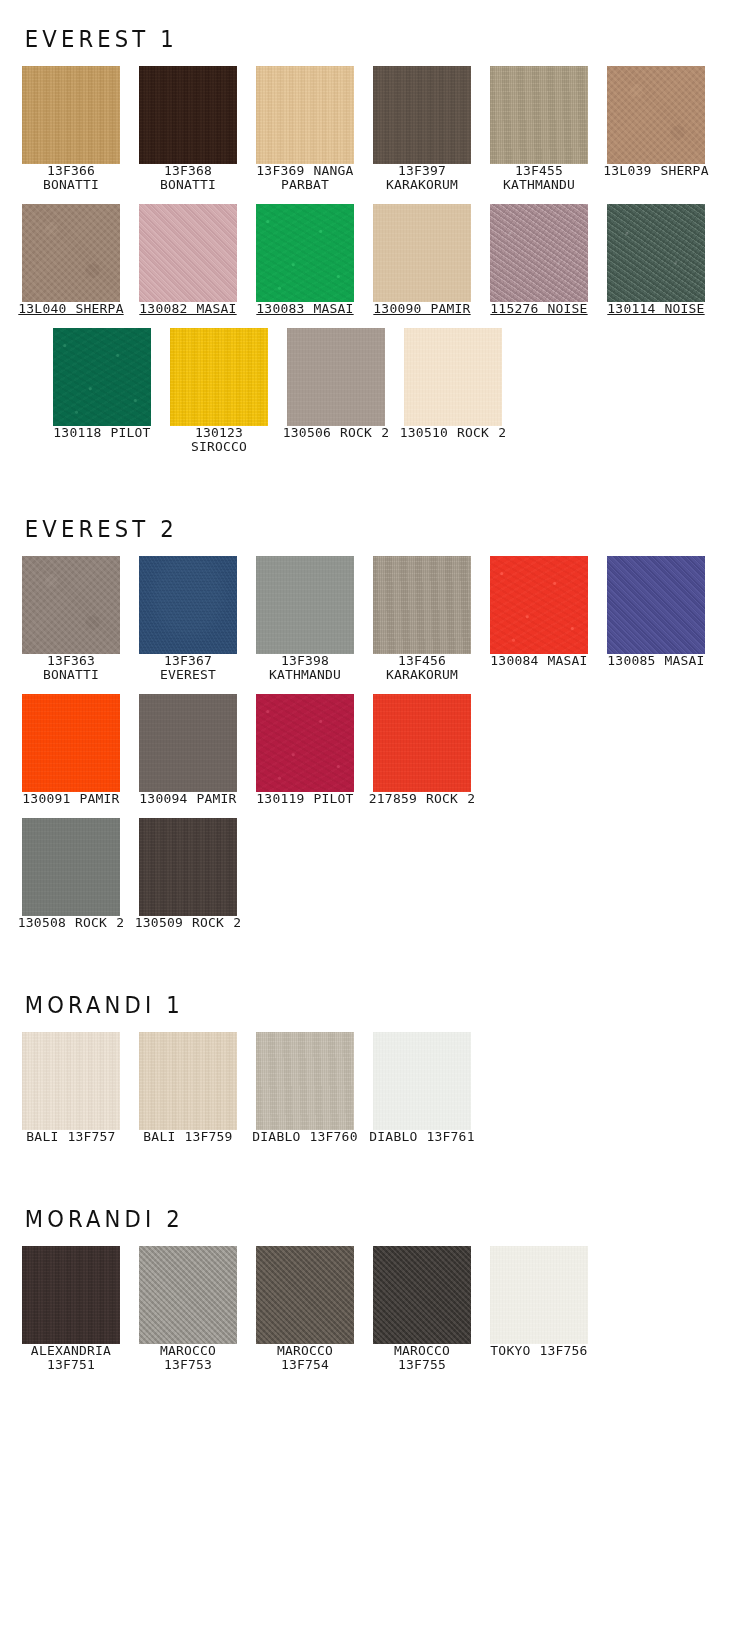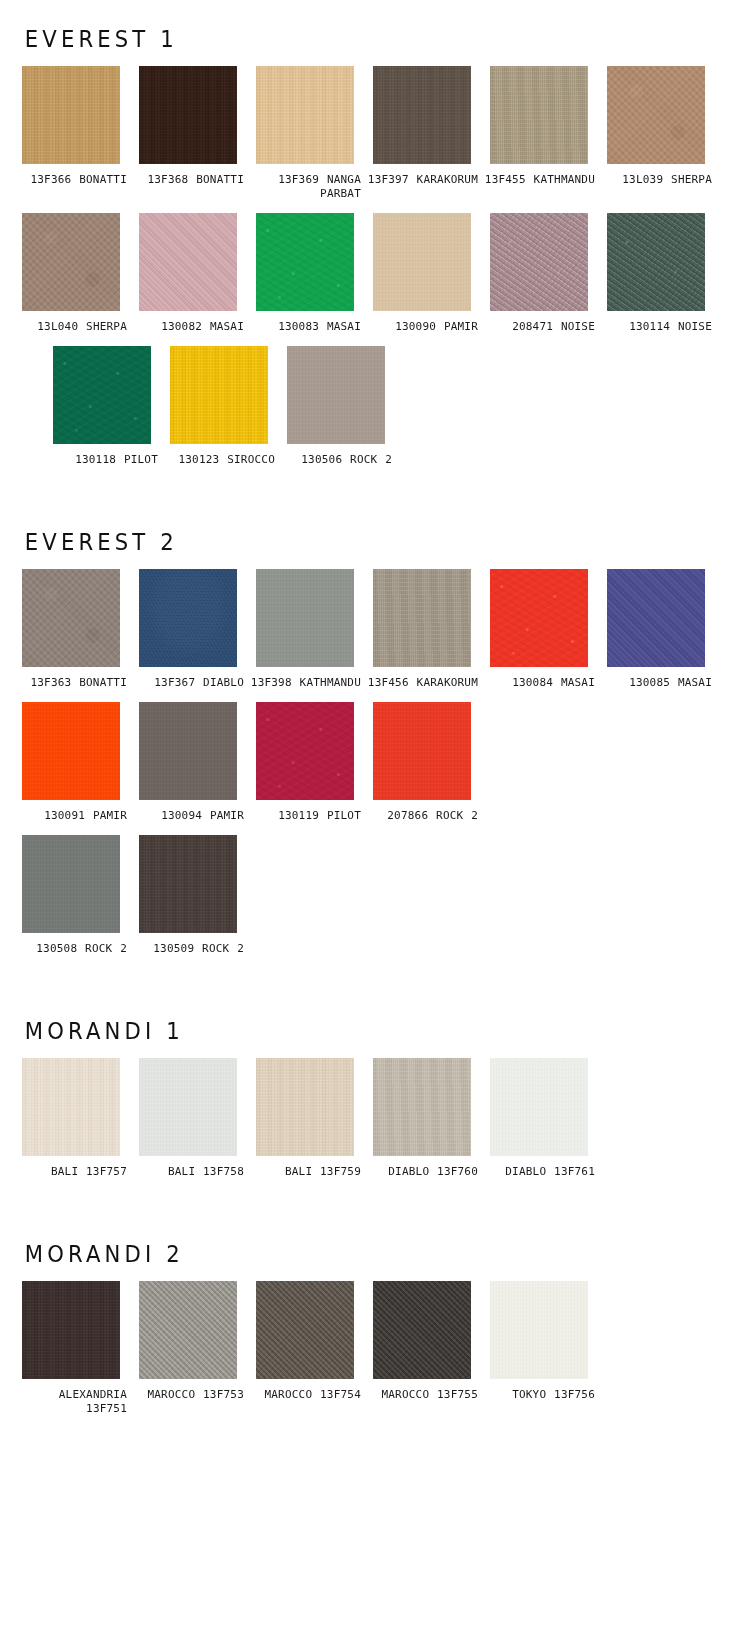--- a/index.html
+++ b/index.html
@@ -57,26 +57,25 @@
     position: relative;
     overflow: hidden;
     background-color: #ccc;
   }
   .swatch-chip .tex {
     position: absolute;
     inset: 0;
   }
   .swatch-label {
     font-family: "DejaVu Sans Mono", "Liberation Mono", monospace;
-    font-size: 11px;
+    font-size: 13px;
     line-height: 14px;
     letter-spacing: 0.2px;
     color: #1b1b1b;
-    text-align: right;
-    margin-top: 9px;
+    text-align: center;
     width: 112px;
     word-spacing: 1px;
   }
   .sect-gap-lg { height: 62px; }
   .sect-gap-sm { height: 30px; }
   .top-pad { height: 26px; }
 </style>
 </head>
 <body>
 
@@ -119,21 +118,21 @@
           <div class="swatch-cell">
             <div class="swatch-chip" style="background-color: rgb(176, 138, 110);">
               <div class="tex" style="background: repeating-linear-gradient(45deg, rgba(201, 164, 133, 0.333) 0px, rgba(201, 164, 133, 0.333) 2px, transparent 2px, transparent 5px), repeating-linear-gradient(-45deg, rgba(148, 113, 90, 0.333) 0px, rgba(148, 113, 90, 0.333) 2px, transparent 2px, transparent 5px), radial-gradient(circle at 30% 25%, rgba(201, 164, 133, 0.267) 0px, rgba(201, 164, 133, 0.267) 6%, transparent 7%), radial-gradient(circle at 72% 68%, rgba(148, 113, 90, 0.333) 0px, rgba(148, 113, 90, 0.333) 7%, transparent 8%), linear-gradient(rgb(176, 138, 110), rgb(176, 138, 110));"></div>
             </div>
             <div class="swatch-label">13L039 SHERPA</div>
           </div>
         </div>
       </section>
       <div class="sect-gap-sm" style="height: 12px;"></div>
       <section class="collection">
-        <div class="swatch-grid" style="margin-top: 0px;">
+        <div class="swatch-grid" style="margin-top: 0px; text-decoration: underline;">
           <div class="swatch-cell">
             <div class="swatch-chip" style="background-color: rgb(155, 132, 115);">
               <div class="tex" style="background: repeating-linear-gradient(45deg, rgba(180, 157, 139, 0.333) 0px, rgba(180, 157, 139, 0.333) 2px, transparent 2px, transparent 5px), repeating-linear-gradient(-45deg, rgba(129, 105, 90, 0.333) 0px, rgba(129, 105, 90, 0.333) 2px, transparent 2px, transparent 5px), radial-gradient(circle at 30% 25%, rgba(180, 157, 139, 0.267) 0px, rgba(180, 157, 139, 0.267) 6%, transparent 7%), radial-gradient(circle at 72% 68%, rgba(129, 105, 90, 0.333) 0px, rgba(129, 105, 90, 0.333) 7%, transparent 8%), linear-gradient(rgb(155, 132, 115), rgb(155, 132, 115));"></div>
             </div>
             <div class="swatch-label">13L040 SHERPA</div>
           </div>
           <div class="swatch-cell">
             <div class="swatch-chip" style="background-color: rgb(207, 167, 171);">
               <div class="tex" style="background: repeating-linear-gradient(45deg, rgba(227, 194, 197, 0.467) 0px, rgba(227, 194, 197, 0.467) 1px, rgba(185, 142, 149, 0.267) 1px, rgba(185, 142, 149, 0.267) 2px, transparent 2px, transparent 4px), repeating-linear-gradient(45deg, rgba(185, 142, 149, 0.133) 0px, rgba(185, 142, 149, 0.133) 6px, rgba(227, 194, 197, 0.133) 6px, rgba(227, 194, 197, 0.133) 12px), linear-gradient(rgb(207, 167, 171), rgb(207, 167, 171));"></div>
             </div>
@@ -148,21 +147,21 @@
           <div class="swatch-cell">
             <div class="swatch-chip" style="background-color: rgb(217, 195, 164);">
               <div class="tex" style="background: repeating-linear-gradient(90deg, rgba(197, 172, 139, 0.2) 0px, rgba(197, 172, 139, 0.2) 1px, transparent 1px, transparent 3px), repeating-linear-gradient(0deg, rgba(233, 215, 189, 0.2) 0px, rgba(233, 215, 189, 0.2) 1px, transparent 1px, transparent 4px), linear-gradient(rgb(217, 195, 164), rgb(217, 195, 164));"></div>
             </div>
             <div class="swatch-label">130090 PAMIR</div>
           </div>
           <div class="swatch-cell">
             <div class="swatch-chip" style="background-color: rgb(172, 144, 150);">
               <div class="tex" style="background: repeating-linear-gradient(35deg, rgba(200, 176, 181, 0.6) 0px, rgba(200, 176, 181, 0.6) 1px, rgba(141, 114, 121, 0.467) 1px, rgba(141, 114, 121, 0.467) 3px, transparent 3px, transparent 5px), repeating-linear-gradient(-55deg, rgba(141, 114, 121, 0.4) 0px, rgba(141, 114, 121, 0.4) 1px, transparent 1px, transparent 4px), radial-gradient(circle at 20% 30%, rgba(255, 255, 255, 0.333) 0px, rgba(255, 255, 255, 0.333) 1px, transparent 2px), radial-gradient(circle at 70% 60%, rgba(255, 255, 255, 0.267) 0px, rgba(255, 255, 255, 0.267) 1px, transparent 2px), linear-gradient(rgb(172, 144, 150), rgb(172, 144, 150));"></div>
             </div>
-            <div class="swatch-label">208471 NOISE</div>
+            <div class="swatch-label">115276 NOISE</div>
           </div>
           <div class="swatch-cell">
             <div class="swatch-chip" style="background-color: rgb(77, 98, 89);">
               <div class="tex" style="background: repeating-linear-gradient(35deg, rgba(108, 129, 118, 0.6) 0px, rgba(108, 129, 118, 0.6) 1px, rgba(54, 73, 64, 0.467) 1px, rgba(54, 73, 64, 0.467) 3px, transparent 3px, transparent 5px), repeating-linear-gradient(-55deg, rgba(54, 73, 64, 0.4) 0px, rgba(54, 73, 64, 0.4) 1px, transparent 1px, transparent 4px), radial-gradient(circle at 20% 30%, rgba(255, 255, 255, 0.333) 0px, rgba(255, 255, 255, 0.333) 1px, transparent 2px), radial-gradient(circle at 70% 60%, rgba(255, 255, 255, 0.267) 0px, rgba(255, 255, 255, 0.267) 1px, transparent 2px), linear-gradient(rgb(77, 98, 89), rgb(77, 98, 89));"></div>
             </div>
             <div class="swatch-label">130114 NOISE</div>
           </div>
         </div>
       </section>
       <div class="sect-gap-sm" style="height: 12px;"></div>
@@ -179,37 +178,43 @@
               <div class="tex" style="background: repeating-linear-gradient(90deg, rgba(213, 168, 3, 0.333) 0px, rgba(213, 168, 3, 0.333) 1px, transparent 1px, transparent 3px), repeating-linear-gradient(0deg, rgba(255, 215, 52, 0.333) 0px, rgba(255, 215, 52, 0.333) 1px, transparent 1px, transparent 3px), repeating-linear-gradient(90deg, rgba(213, 168, 3, 0.133) 0px, rgba(213, 168, 3, 0.133) 5px, rgba(255, 215, 52, 0.133) 5px, rgba(255, 215, 52, 0.133) 11px), linear-gradient(rgb(239, 190, 7), rgb(239, 190, 7));"></div>
             </div>
             <div class="swatch-label">130123 SIROCCO</div>
           </div>
           <div class="swatch-cell">
             <div class="swatch-chip" style="background-color: rgb(167, 155, 146);">
               <div class="tex" style="background: repeating-linear-gradient(90deg, rgba(145, 133, 124, 0.2) 0px, rgba(145, 133, 124, 0.2) 1px, transparent 1px, transparent 3px), repeating-linear-gradient(0deg, rgba(189, 178, 169, 0.2) 0px, rgba(189, 178, 169, 0.2) 1px, transparent 1px, transparent 4px), linear-gradient(rgb(167, 155, 146), rgb(167, 155, 146));"></div>
             </div>
             <div class="swatch-label">130506 ROCK 2</div>
           </div>
+          <div class="swatch-cell">
+            <div class="swatch-chip" style="background-color: rgb(243, 227, 205);">
+              <div class="tex" style="background: repeating-linear-gradient(90deg, rgba(225, 207, 182, 0.2) 0px, rgba(225, 207, 182, 0.2) 1px, transparent 1px, transparent 3px), repeating-linear-gradient(0deg, rgba(251, 241, 226, 0.2) 0px, rgba(251, 241, 226, 0.2) 1px, transparent 1px, transparent 4px), linear-gradient(rgb(243, 227, 205), rgb(243, 227, 205));"></div>
+            </div>
+            <div class="swatch-label">130510 ROCK 2</div>
+          </div>
         </div>
       </section>
       <div class="sect-gap-lg"></div>
       <section class="collection">
         <h2 class="collection-title">EVEREST 2</h2>
         <div class="swatch-grid">
           <div class="swatch-cell">
             <div class="swatch-chip" style="background-color: rgb(142, 129, 121);">
               <div class="tex" style="background: repeating-linear-gradient(45deg, rgba(167, 154, 146, 0.333) 0px, rgba(167, 154, 146, 0.333) 2px, transparent 2px, transparent 5px), repeating-linear-gradient(-45deg, rgba(118, 105, 97, 0.333) 0px, rgba(118, 105, 97, 0.333) 2px, transparent 2px, transparent 5px), radial-gradient(circle at 30% 25%, rgba(167, 154, 146, 0.267) 0px, rgba(167, 154, 146, 0.267) 6%, transparent 7%), radial-gradient(circle at 72% 68%, rgba(118, 105, 97, 0.333) 0px, rgba(118, 105, 97, 0.333) 7%, transparent 8%), linear-gradient(rgb(142, 129, 121), rgb(142, 129, 121));"></div>
             </div>
             <div class="swatch-label">13F363 BONATTI</div>
           </div>
           <div class="swatch-cell">
             <div class="swatch-chip" style="background-color: rgb(46, 76, 114);">
               <div class="tex" style="background: repeating-linear-gradient(60deg, rgba(67, 100, 136, 0.333) 0px, rgba(67, 100, 136, 0.333) 1px, transparent 1px, transparent 3px), repeating-linear-gradient(0deg, rgba(31, 58, 92, 0.267) 0px, rgba(31, 58, 92, 0.267) 1px, transparent 1px, transparent 3px), radial-gradient(at 50% 40%, rgba(67, 100, 136, 0.2) 0px, rgba(67, 100, 136, 0.2) 40%, transparent 60%), linear-gradient(rgb(46, 76, 114), rgb(46, 76, 114));"></div>
             </div>
-            <div class="swatch-label">13F367 DIABLO</div>
+            <div class="swatch-label">13F367 EVEREST</div>
           </div>
           <div class="swatch-cell">
             <div class="swatch-chip" style="background-color: rgb(145, 149, 144);">
               <div class="tex" style="background: repeating-linear-gradient(90deg, rgba(122, 126, 121, 0.2) 0px, rgba(122, 126, 121, 0.2) 1px, transparent 1px, transparent 3px), repeating-linear-gradient(0deg, rgba(169, 173, 168, 0.2) 0px, rgba(169, 173, 168, 0.2) 1px, transparent 1px, transparent 4px), linear-gradient(rgb(145, 149, 144), rgb(145, 149, 144));"></div>
             </div>
             <div class="swatch-label">13F398 KATHMANDU</div>
           </div>
           <div class="swatch-cell">
             <div class="swatch-chip" style="background-color: rgb(164, 154, 140);">
               <div class="tex" style="background: repeating-linear-gradient(90deg, rgba(138, 129, 115, 0.4) 0px, rgba(138, 129, 115, 0.4) 1px, transparent 1px, transparent 2px), repeating-linear-gradient(0deg, rgba(189, 180, 166, 0.467) 0px, rgba(189, 180, 166, 0.467) 1px, transparent 1px, transparent 4px), repeating-linear-gradient(88deg, rgba(138, 129, 115, 0.2) 0px, rgba(138, 129, 115, 0.2) 7px, rgba(189, 180, 166, 0.2) 7px, rgba(189, 180, 166, 0.2) 15px), linear-gradient(rgb(164, 154, 140), rgb(164, 154, 140));"></div>
@@ -248,21 +253,21 @@
           <div class="swatch-cell">
             <div class="swatch-chip" style="background-color: rgb(178, 28, 66);">
               <div class="tex" style="background: radial-gradient(circle at 12% 18%, rgba(204, 59, 94, 0.8) 0px, rgba(204, 59, 94, 0.8) 1px, transparent 2px), radial-gradient(circle at 38% 62%, rgba(204, 59, 94, 0.8) 0px, rgba(204, 59, 94, 0.8) 1px, transparent 2px), radial-gradient(circle at 66% 28%, rgba(204, 59, 94, 0.8) 0px, rgba(204, 59, 94, 0.8) 1px, transparent 2px), radial-gradient(circle at 84% 74%, rgba(204, 59, 94, 0.8) 0px, rgba(204, 59, 94, 0.8) 1px, transparent 2px), radial-gradient(circle at 24% 86%, rgba(204, 59, 94, 0.667) 0px, rgba(204, 59, 94, 0.667) 1px, transparent 2px), repeating-linear-gradient(30deg, rgba(148, 20, 50, 0.2) 0px, rgba(148, 20, 50, 0.2) 2px, transparent 2px, transparent 6px), repeating-linear-gradient(-30deg, rgba(204, 59, 94, 0.133) 0px, rgba(204, 59, 94, 0.133) 2px, transparent 2px, transparent 7px), linear-gradient(rgb(178, 28, 66), rgb(178, 28, 66));"></div>
             </div>
             <div class="swatch-label">130119 PILOT</div>
           </div>
           <div class="swatch-cell">
             <div class="swatch-chip" style="background-color: rgb(232, 58, 37);">
               <div class="tex" style="background: repeating-linear-gradient(90deg, rgba(201, 42, 24, 0.2) 0px, rgba(201, 42, 24, 0.2) 1px, transparent 1px, transparent 3px), repeating-linear-gradient(0deg, rgba(251, 94, 70, 0.2) 0px, rgba(251, 94, 70, 0.2) 1px, transparent 1px, transparent 4px), linear-gradient(rgb(232, 58, 37), rgb(232, 58, 37));"></div>
             </div>
-            <div class="swatch-label">207866 ROCK 2</div>
+            <div class="swatch-label">217859 ROCK 2</div>
           </div>
         </div>
       </section>
       <div class="sect-gap-sm" style="height: 12px;"></div>
       <section class="collection">
         <div class="swatch-grid" style="margin-top: 0px;">
           <div class="swatch-cell">
             <div class="swatch-chip" style="background-color: rgb(118, 122, 118);">
               <div class="tex" style="background: repeating-linear-gradient(90deg, rgba(96, 100, 95, 0.2) 0px, rgba(96, 100, 95, 0.2) 1px, transparent 1px, transparent 3px), repeating-linear-gradient(0deg, rgba(142, 146, 141, 0.2) 0px, rgba(142, 146, 141, 0.2) 1px, transparent 1px, transparent 4px), linear-gradient(rgb(118, 122, 118), rgb(118, 122, 118));"></div>
             </div>
@@ -278,26 +283,20 @@
       </section>
       <div class="sect-gap-lg"></div>
       <section class="collection">
         <h2 class="collection-title">MORANDI 1</h2>
         <div class="swatch-grid cols5">
           <div class="swatch-cell">
             <div class="swatch-chip" style="background-color: rgb(232, 222, 208);">
               <div class="tex" style="background: repeating-linear-gradient(90deg, rgba(214, 202, 187, 0.333) 0px, rgba(214, 202, 187, 0.333) 1px, transparent 1px, transparent 3px), repeating-linear-gradient(0deg, rgba(245, 236, 225, 0.333) 0px, rgba(245, 236, 225, 0.333) 1px, transparent 1px, transparent 3px), repeating-linear-gradient(90deg, rgba(214, 202, 187, 0.133) 0px, rgba(214, 202, 187, 0.133) 5px, rgba(245, 236, 225, 0.133) 5px, rgba(245, 236, 225, 0.133) 11px), linear-gradient(rgb(232, 222, 208), rgb(232, 222, 208));"></div>
             </div>
             <div class="swatch-label">BALI 13F757</div>
-          </div>
-          <div class="swatch-cell">
-            <div class="swatch-chip" style="background-color: rgb(226, 228, 226);">
-              <div class="tex" style="background: repeating-linear-gradient(90deg, rgba(210, 212, 210, 0.2) 0px, rgba(210, 212, 210, 0.2) 1px, transparent 1px, transparent 3px), repeating-linear-gradient(0deg, rgba(241, 243, 241, 0.2) 0px, rgba(241, 243, 241, 0.2) 1px, transparent 1px, transparent 4px), linear-gradient(rgb(226, 228, 226), rgb(226, 228, 226));"></div>
-            </div>
-            <div class="swatch-label">BALI 13F758</div>
           </div>
           <div class="swatch-cell">
             <div class="swatch-chip" style="background-color: rgb(222, 208, 187);">
               <div class="tex" style="background: repeating-linear-gradient(90deg, rgba(203, 188, 165, 0.333) 0px, rgba(203, 188, 165, 0.333) 1px, transparent 1px, transparent 3px), repeating-linear-gradient(0deg, rgba(238, 226, 209, 0.333) 0px, rgba(238, 226, 209, 0.333) 1px, transparent 1px, transparent 3px), repeating-linear-gradient(90deg, rgba(203, 188, 165, 0.133) 0px, rgba(203, 188, 165, 0.133) 5px, rgba(238, 226, 209, 0.133) 5px, rgba(238, 226, 209, 0.133) 11px), linear-gradient(rgb(222, 208, 187), rgb(222, 208, 187));"></div>
             </div>
             <div class="swatch-label">BALI 13F759</div>
           </div>
           <div class="swatch-cell">
             <div class="swatch-chip" style="background-color: rgb(194, 187, 174);">
               <div class="tex" style="background: repeating-linear-gradient(90deg, rgba(172, 165, 150, 0.4) 0px, rgba(172, 165, 150, 0.4) 1px, transparent 1px, transparent 2px), repeating-linear-gradient(0deg, rgba(214, 207, 195, 0.467) 0px, rgba(214, 207, 195, 0.467) 1px, transparent 1px, transparent 4px), repeating-linear-gradient(88deg, rgba(172, 165, 150, 0.2) 0px, rgba(172, 165, 150, 0.2) 7px, rgba(214, 207, 195, 0.2) 7px, rgba(214, 207, 195, 0.2) 15px), linear-gradient(rgb(194, 187, 174), rgb(194, 187, 174));"></div>

